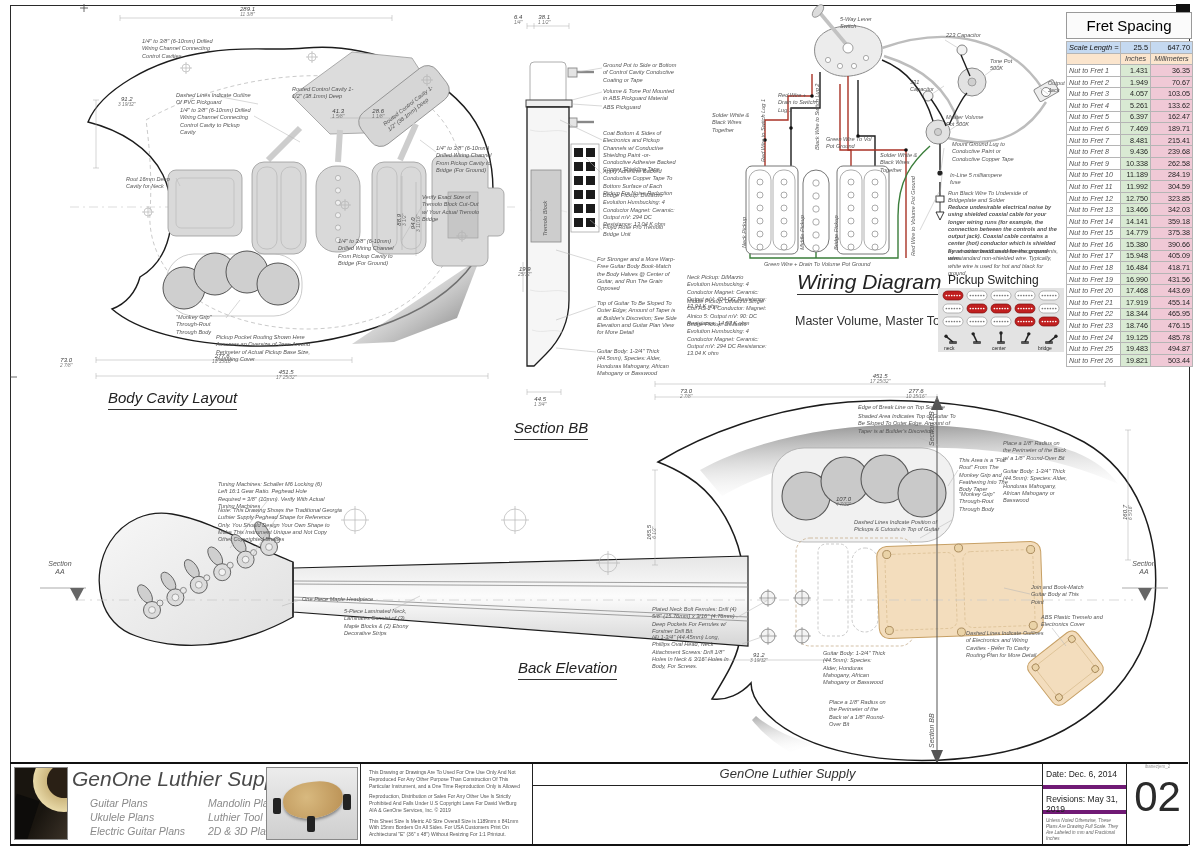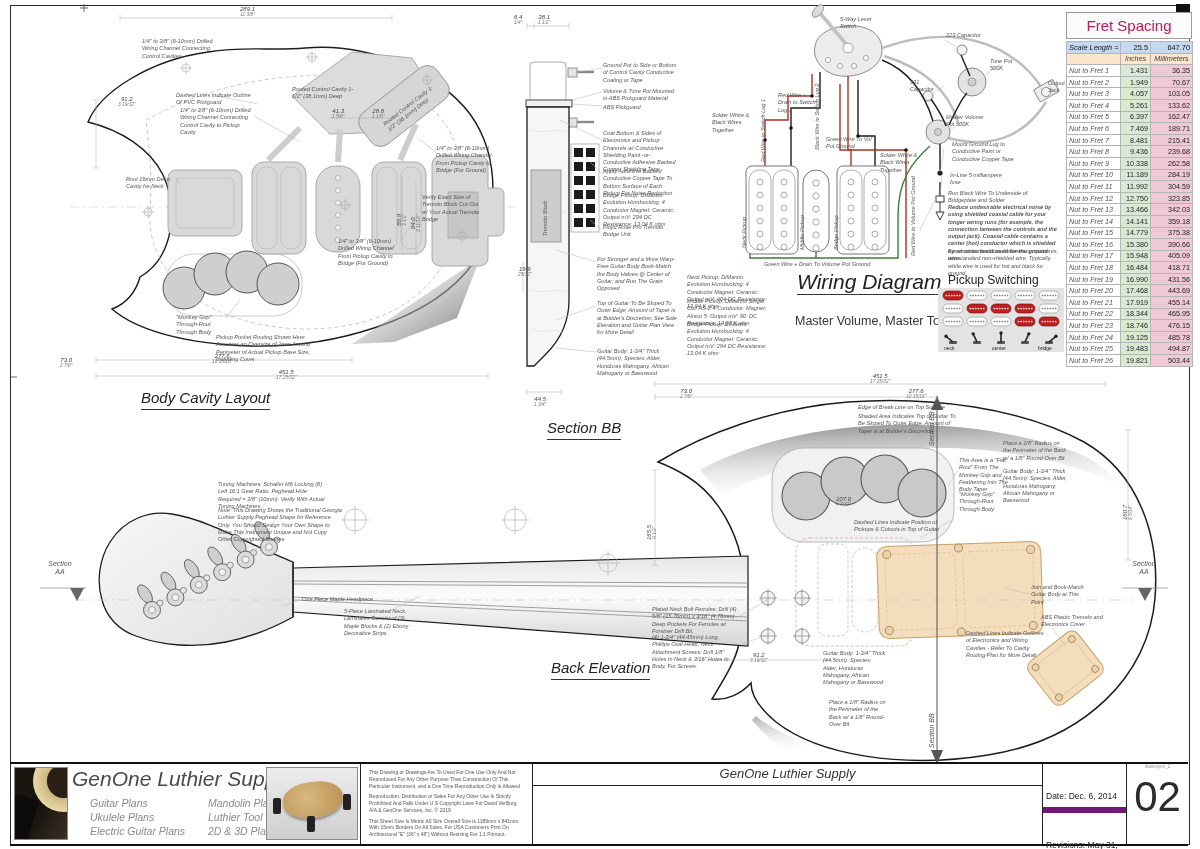--- a/index.html
+++ b/index.html
@@ -7,30 +7,30 @@
          font-family:"Liberation Sans",sans-serif;}
   #frame{position:absolute;left:10px;top:5px;width:1178px;height:838px;border:1px solid #2a2a2a;}
   #corner-sq{position:absolute;left:1176px;top:4px;width:14px;height:12px;background:#111;}
   svg{position:absolute;left:0;top:0;}
   .n{position:absolute;font:italic 5.6px/1.3 "Liberation Sans",sans-serif;color:#555;}
   .dim{position:absolute;font:italic 6px/1.05 "Liberation Sans",sans-serif;color:#444;text-align:center;white-space:nowrap;}
   .dim small{display:block;font-size:4.8px;color:#777;}
   .vert{transform:rotate(-90deg);transform-origin:0 0;white-space:nowrap;}
   .rotc{transform:rotate(-38deg);transform-origin:0 0;}
   .sec-title{position:absolute;font:italic 15px/1.1 "Liberation Sans",sans-serif;color:#222;
-             border-bottom:1px solid #333;padding-bottom:2px;white-space:nowrap;margin-left:33px;}
+             border-bottom:1px solid #333;padding-bottom:2px;white-space:nowrap;}
   .wd-title{position:absolute;font:italic 21px/1.1 "Liberation Sans",sans-serif;color:#222;
             border-bottom:1.5px solid #333;padding-bottom:1px;white-space:nowrap;}
   .wd-sub{position:absolute;font:12.5px/1.1 "Liberation Sans",sans-serif;color:#333;white-space:nowrap;}
   .ps-title{position:absolute;font:12px/1.1 "Liberation Sans",sans-serif;color:#222;white-space:nowrap;}
   .marker{position:absolute;font:italic 7px/1.2 "Liberation Sans",sans-serif;color:#555;text-align:center;}
   
   #fret-table{position:absolute;left:1066px;top:12px;width:126px;}
   #fret-table .ft-title{border:1px solid #9a9a9a;background:#fbfbfb;text-align:center;
-      font-size:15px;color:#be185d;padding:4px 0;}
+      font-size:15px;color:#000000;padding:4px 0;}
   #fret-table table{border-collapse:collapse;width:100%;table-layout:fixed;margin-top:2px;}
   #fret-table td{border:0.5px solid #b5b5b5;font-size:7.2px;height:10.6px;padding:0 2px;overflow:hidden;white-space:nowrap;}
   #fret-table td.lbl{font-style:italic;color:#555;background:#fff;}
   #fret-table td.in{background:#d9ead3;text-align:right;color:#222;}
   #fret-table td.mm{background:#f0c9d6;text-align:right;color:#222;}
   #fret-table tr.hdr1 td{background:#c5d9f0;font-weight:normal;font-size:7.4px;color:#111;}
   #fret-table tr.hdr1 td.v{text-align:right;margin-left:23px;}
   #fret-table tr.hdr2 td{background:#fbe5cd;font-style:italic;color:#444;text-align:center;}
   
   #sw-panel{position:absolute;left:938px;top:288px;width:126px;height:64px;background:#e3e3e3;}
@@ -52,22 +52,22 @@
   .brand{position:absolute;left:62px;top:4px;font:italic 21px/1 "Liberation Sans",sans-serif;color:#4a4a4a;white-space:nowrap;}
   .cats{position:absolute;top:32px;font:italic 10.5px/1.35 "Liberation Sans",sans-serif;color:#8a8a8a;white-space:nowrap;}
   #cats1{left:80px;} #cats2{left:198px;}
   #tb-legal{left:350px;width:172px;padding:5px 8px;}
   #tb-legal p{margin:0 0 4px 0;font:5px/1.35 "Liberation Sans",sans-serif;color:#555;}
   #tb-main{left:522px;width:510px;}
   #tb-main .co{display:block;text-align:center;font:italic 13px/1.5 "Liberation Sans",sans-serif;color:#333;
       border-bottom:1px solid #222;height:21px;}
   #tb-main .pt{display:block;text-align:center;font:italic 27px/1.9 "Liberation Sans",sans-serif;color:#222;}
   #tb-info{left:1032px;width:84px;}
-  #tb-info .row{border-bottom:6px solid #701a75;font:8.5px/1.2 "Liberation Sans",sans-serif;color:#222;
-      padding:5px 3px;height:11px;margin-top:22px;}
+  #tb-info .row{border-bottom:4px solid #701a75;font:8.5px/1.2 "Liberation Sans",sans-serif;color:#222;
+      padding:5px 3px;height:11px;}
   #tb-info .note{font:italic 4.6px/1.3 "Liberation Sans",sans-serif;color:#666;padding:4px 3px;}
   #tb-num{left:1116px;width:62px;text-align:center;}
   #tb-num .fr{font:4.5px/1.4 "Liberation Sans",sans-serif;color:#999;}
   #tb-num .num{font:42px/1.3 "Liberation Sans",sans-serif;font-weight:300;color:#2b2b2b;}
 </style>
 </head>
 <body>
 
 <div id="sheet">
   <div id="frame"></div>

